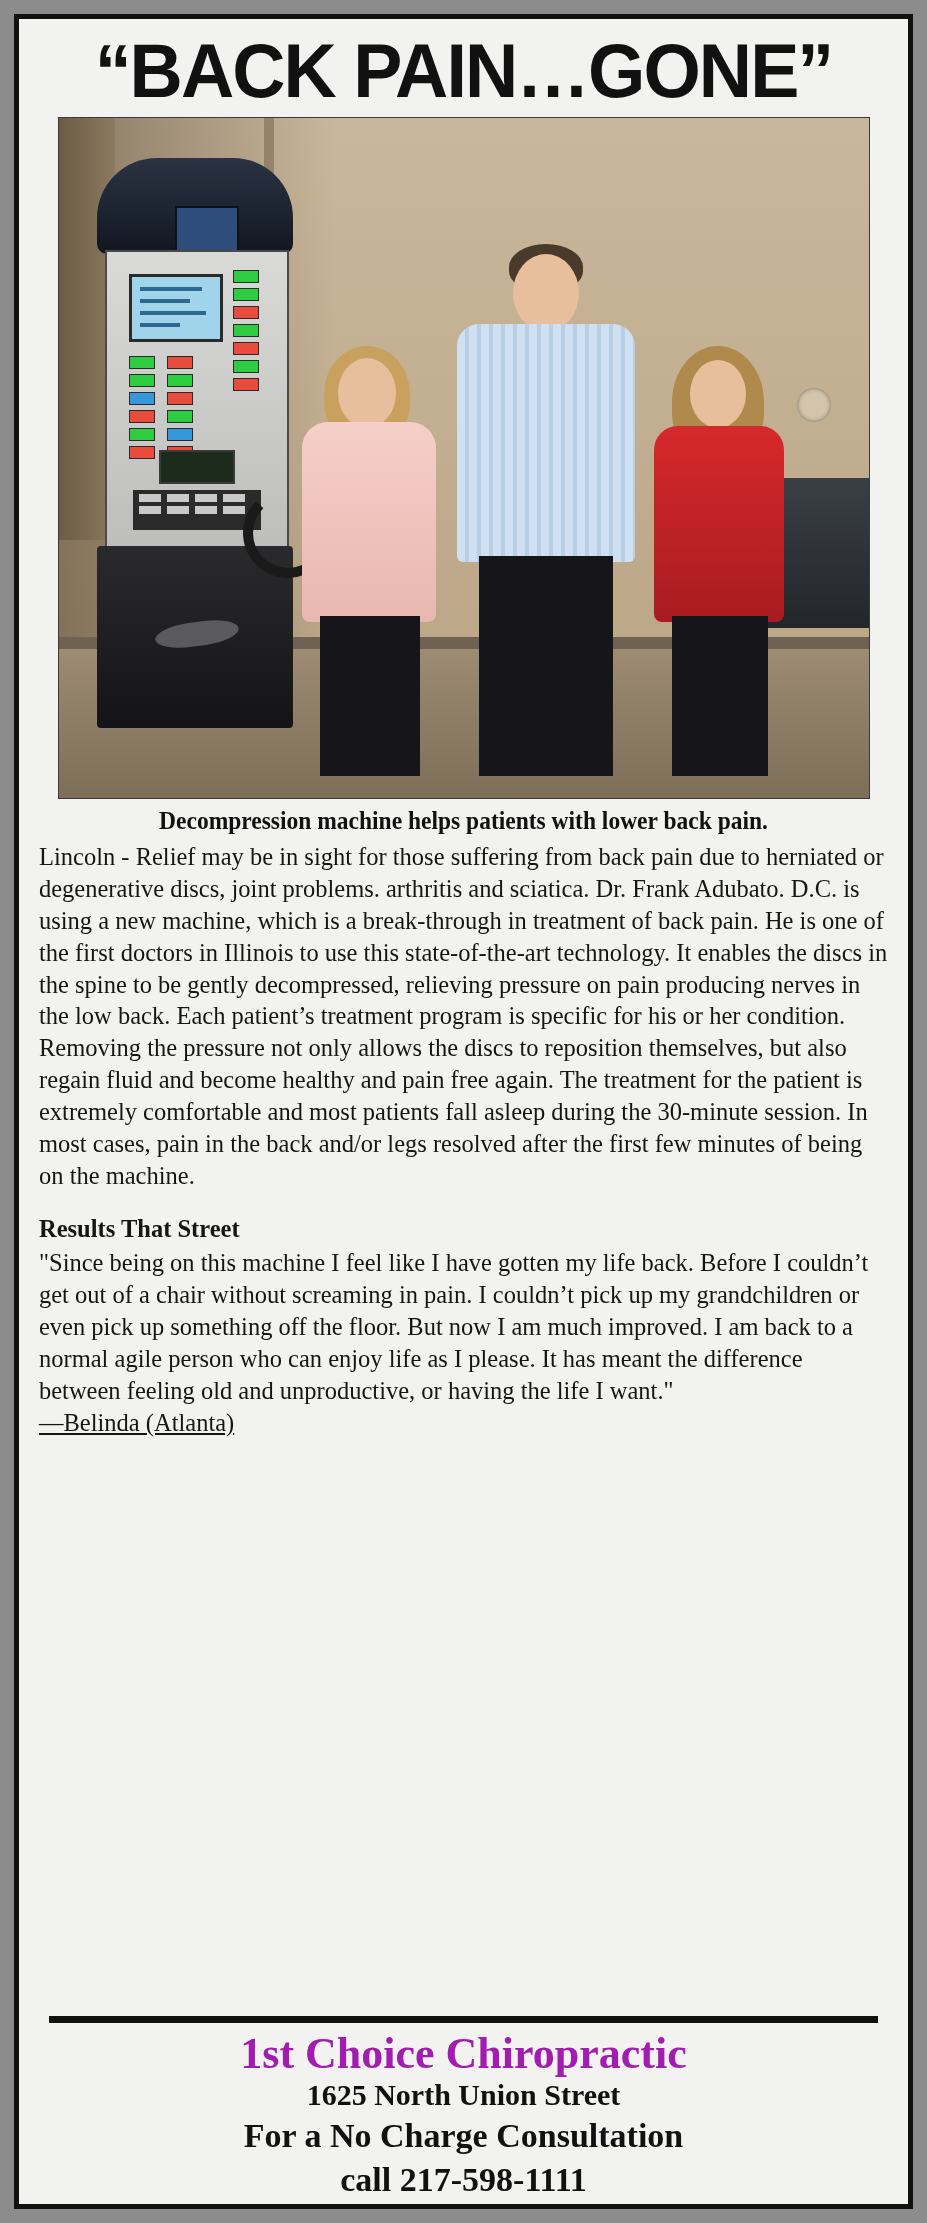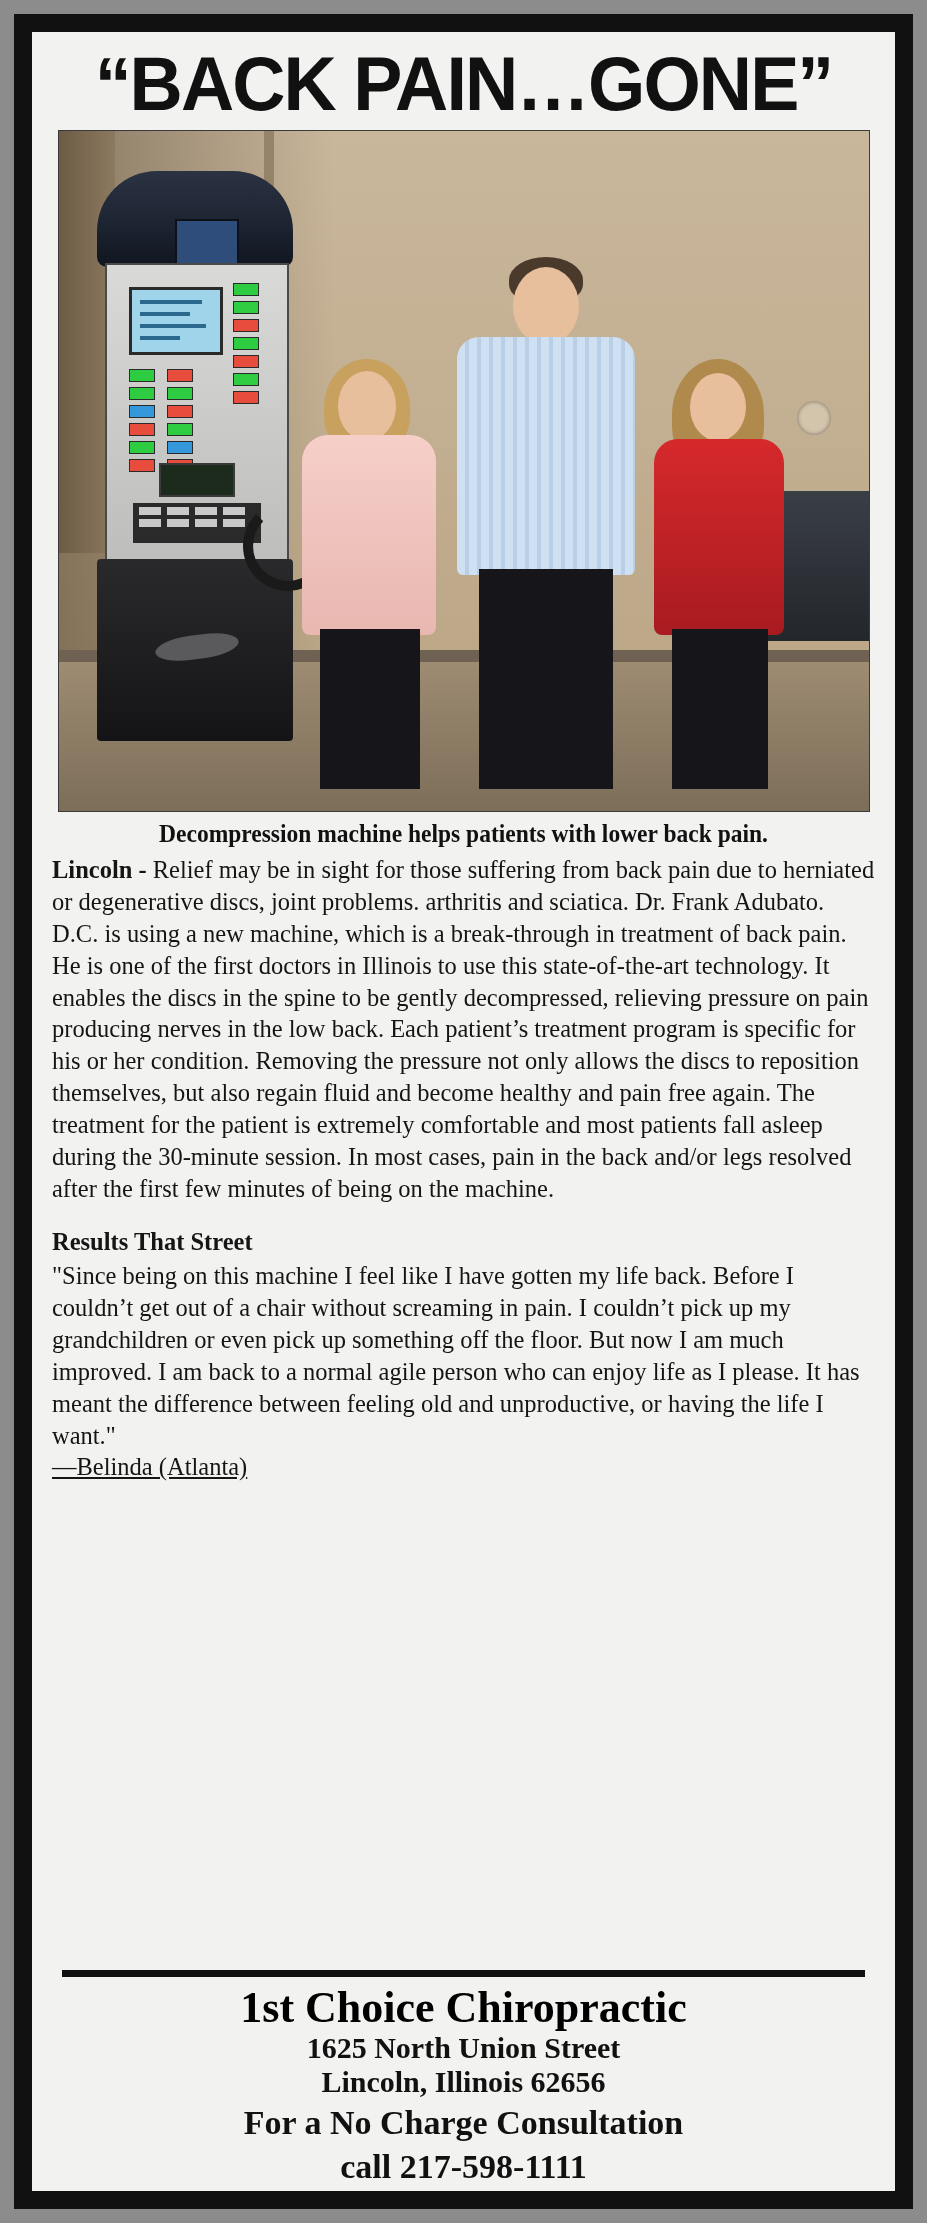--- a/index.html
+++ b/index.html
@@ -16,21 +16,21 @@
 
   
   .ad-outer {
     position: absolute;
     left: 14px;
     top: 14px;
     width: 899px;
     height: 2195px;
     background: #111111;
     box-sizing: border-box;
-    padding: 16px;
+    padding: 3px;
   }
   .ad-inner {
     position: relative;
     width: 100%;
     height: 100%;
     background: #f2f2f0;
     box-sizing: border-box;
     border: 2px solid #111111;
     padding: 10px 14px 0 14px;
   }
@@ -218,21 +218,21 @@
 
   
   .body-copy {
     font-size: 24.5px;
     line-height: 1.30;
     color: #151515;
     text-align: left;
     margin: 0 6px;
   }
   .body-copy p { margin: 0 0 0 0; }
-  .lede-city { font-weight: bold; }
+  .lede-city { font-weight: normal; }
   .sec-head {
     font-weight: bold;
     font-size: 24.5px;
     margin: 22px 0 2px 0;
   }
   .indent { text-indent: 34px; }
   .sig { margin-top: 0; text-decoration: underline; }
 
   
   .footer {
@@ -241,21 +241,21 @@
     padding-bottom: 6px;
   }
   .rule {
     height: 7px; background: #111; margin: 0 16px 8px 16px;
   }
   .clinic {
     text-align: center;
     font-family: "Liberation Serif", serif;
     font-weight: bold;
     font-size: 44px;
-    color: #000000;
+    color: #a21caf;
     line-height: 1.05;
   }
   .addr {
     text-align: center;
     font-family: "Liberation Serif", serif;
     font-weight: bold;
     font-size: 30px;
     color: #111;
     line-height: 1.12;
   }
@@ -372,19 +372,18 @@
       <div class="sec-head">Results That Street</div>
 
       <p>"Since being on this machine I feel like I have gotten my life back. Before I couldn’t get out of a chair without screaming in pain. I couldn’t pick up my grandchildren or even pick up something off the floor. But now I am much improved. I am back to a normal agile person who can enjoy life as I please. It has meant the difference between feeling old and unproductive, or having the life I want."</p>
       <p class="sig">—Belinda (Atlanta)</p>
     </div>
 
     <div class="footer">
       <div class="rule"></div>
       <div class="clinic">1st Choice Chiropractic</div>
       <div class="addr">1625 North Union Street</div>
-      <div class="addr">Lincoln, Illinois 62656</div>
       <div class="cta">For a No Charge Consultation</div>
       <div class="cta">call  217-598-1111</div>
     </div>
 
   </div>
 </div>
 
 </body></html>

